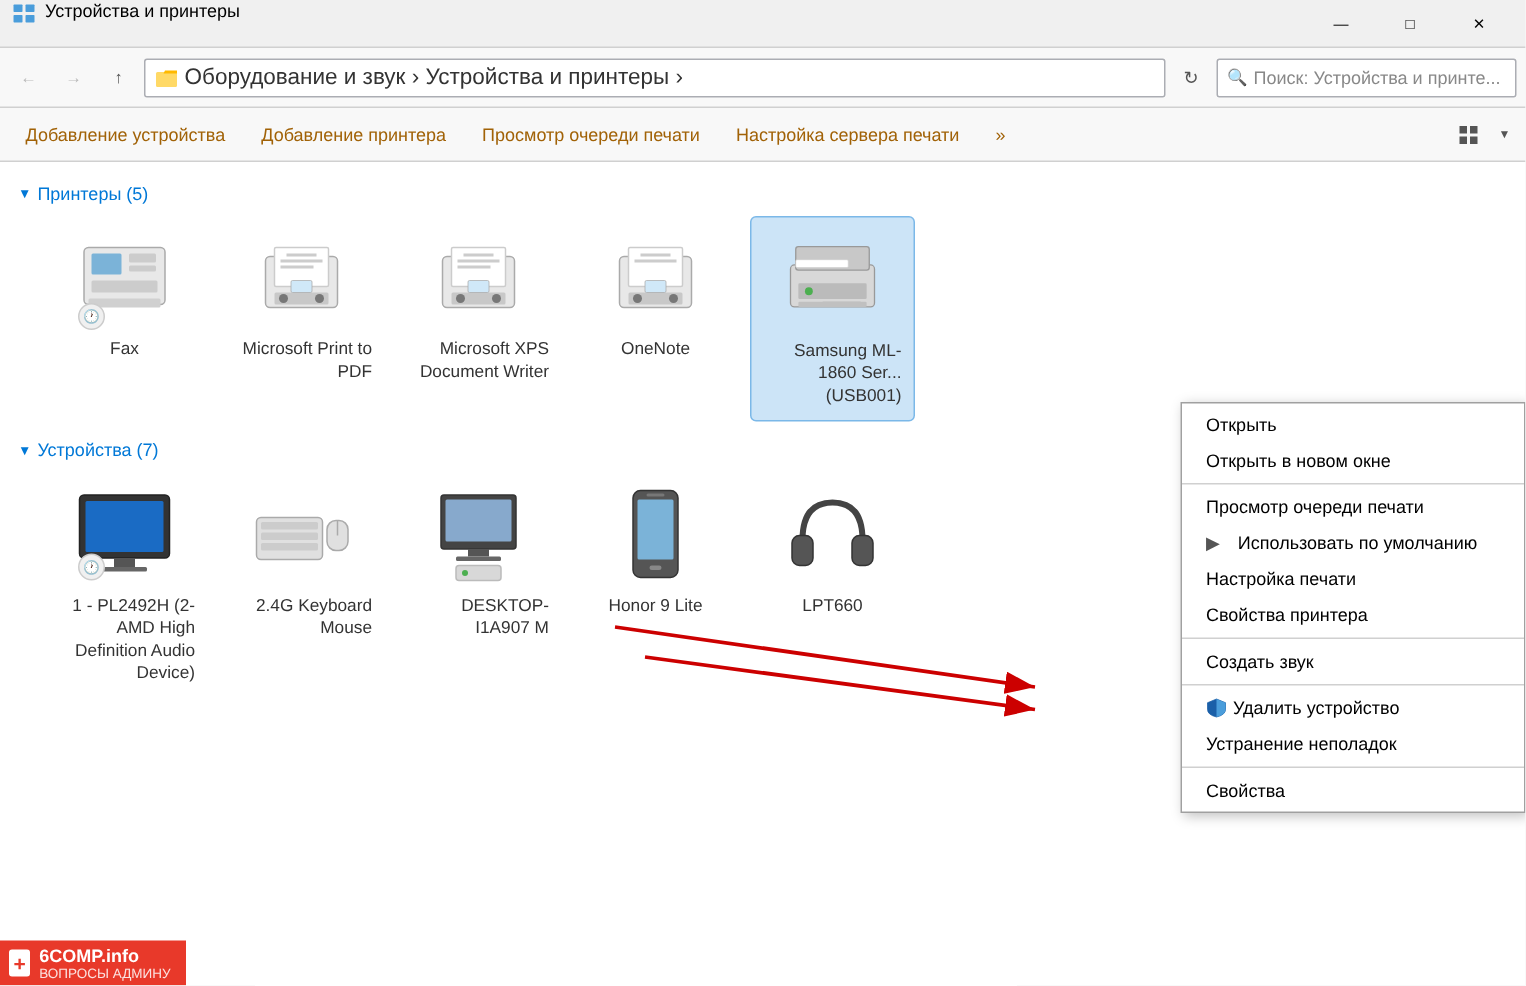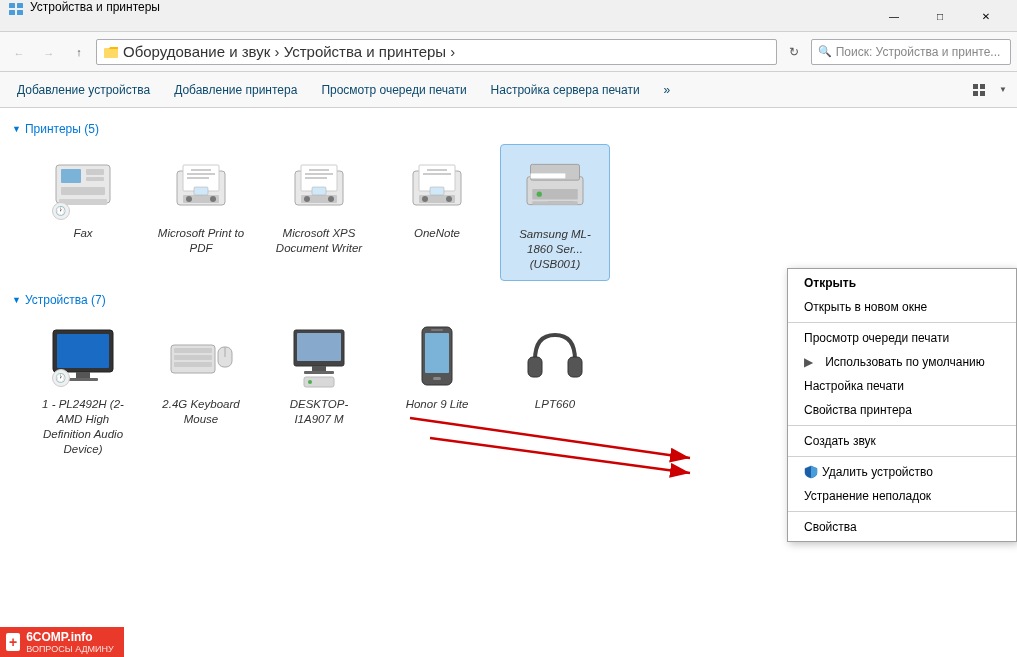--- a/index.html
+++ b/index.html
@@ -82,21 +82,21 @@
       border-bottom: 1px solid #d0d0d0;
     }
     .toolbar-btn {
       height: 28px;
       background: transparent;
       border: 1px solid transparent;
       border-radius: 2px;
       cursor: pointer;
       padding: 0 10px;
       font-size: 12px;
-      color: #0c4a6e;
+      color: #a16207;
       white-space: nowrap;
     }
     .toolbar-right { margin-left: auto; display: flex; align-items: center; gap: 2px; }
     .view-btn {
       width: 28px; height: 28px;
       background: transparent; border: 1px solid transparent;
       border-radius: 2px; cursor: pointer;
       display: flex; align-items: center; justify-content: center;
       font-size: 13px; color: #555;
     }
@@ -152,26 +152,25 @@
     .device-icon {
       width: 70px;
       height: 70px;
       display: flex;
       align-items: center;
       justify-content: center;
       position: relative;
     }
 
     .device-label {
-      text-align: center;
+      text-align: right;
       font-size: 11.5px;
       color: #333;
       margin-top: 4px;
       line-height: 1.3;
-      font-style: italic;
     }
 
     
     .context-menu {
       position: absolute;
       right: 0;
       top: 160px;
       width: 230px;
       background: white;
       border: 1px solid #a0a0a0;
@@ -180,21 +179,21 @@
       padding: 2px 0;
     }
     .menu-item {
       padding: 5px 16px;
       font-size: 12px;
       cursor: pointer;
       display: flex;
       align-items: center;
       gap: 8px;
     }
-    .menu-item.bold { font-weight: bold; }
+    .menu-item.bold { font-weight: normal; }
     .menu-divider { height: 1px; background: #d0d0d0; margin: 3px 0; }
 
     
     .watermark {
       position: absolute;
       bottom: 0;
       left: 0;
       background: #e8392a;
       color: white;
       padding: 3px 10px 3px 6px;

